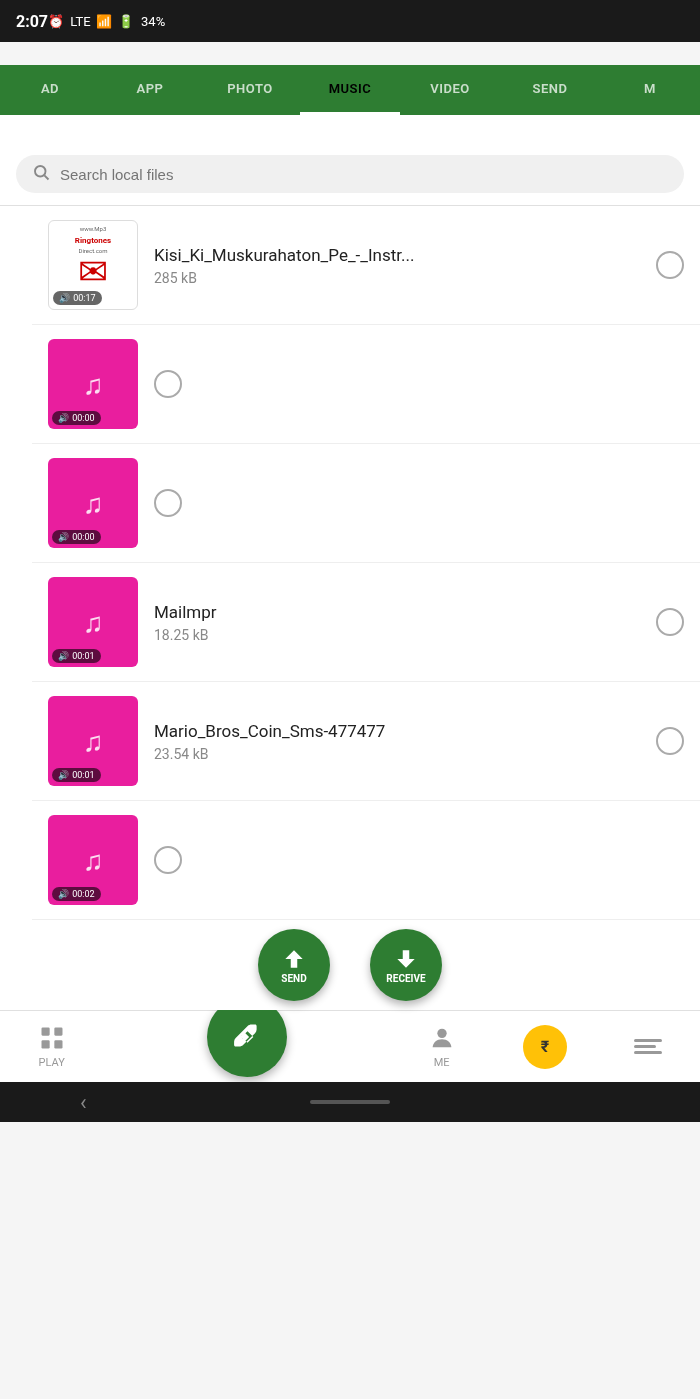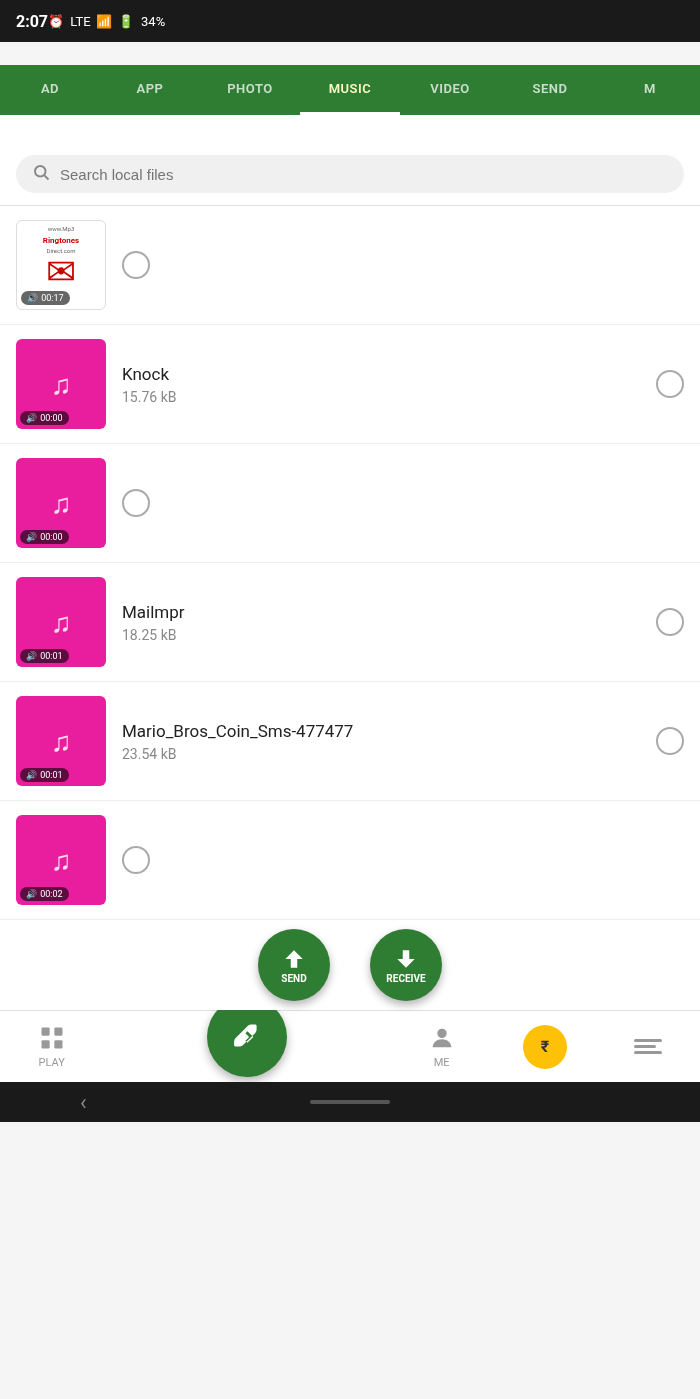--- a/index.html
+++ b/index.html
@@ -46,21 +46,21 @@
       justify-content: center;
       color: rgba(255,255,255,0.75);
       font-size: 13px;
       font-weight: 600;
       letter-spacing: 0.5px;
       cursor: pointer;
       border-bottom: 3px solid transparent;
       position: relative;
     }
     .nav-tab.active {
-      color: #fef9c3;
+      color: #000000;
       border-bottom: 3px solid #fff;
     }
 
     
     .search-bar {
       background: #fff;
       padding: 12px 16px;
       border-bottom: 1px solid #e0e0e0;
     }
     .search-input-wrap {
@@ -81,20 +81,21 @@
       border: none;
       outline: none;
       font-size: 15px;
       color: #888;
       width: 100%;
     }
 
     
     .file-list {
       background: #fff;
+      padding-left: 32px;
     }
     .file-item {
       display: flex;
       align-items: center;
       padding: 14px 16px;
       border-bottom: 1px solid #eeeeee;
       gap: 16px;
     }
     .thumb {
       width: 90px;
@@ -332,34 +333,34 @@
         <div style="font-size:6px; color:#666;">www.Mp3</div>
         <div style="font-size:8px; font-weight:bold; color:#c00; margin-top:2px;">Ringtones</div>
         <div style="font-size:6px; color:#666;">Direct.com</div>
       </div>
       <div class="ringtone-envelope" style="color:#c00; margin-top: 14px;">✉</div>
       <div class="thumb-badge">
         <span>🔊</span>
           <span>00:17</span>
       </div>
     </div>
+    <div class="file-info">
+      <div class="file-name">Kisi_Ki_Muskurahaton_Pe_-_Instr...</div>
+      <div class="file-size">285 kB</div>
+    </div>
     <div class="radio-btn"></div>
   </div>
 
   <div class="file-item">
     <div class="thumb thumb-pink">
       <span class="music-note-icon">♫</span>
       <div class="thumb-badge">
         <span>🔊</span>
           <span>00:00</span>
       </div>
-    </div>
-    <div class="file-info">
-      <div class="file-name">Knock</div>
-      <div class="file-size">15.76 kB</div>
     </div>
     <div class="radio-btn"></div>
   </div>
 
   <div class="file-item">
     <div class="thumb thumb-pink">
       <span class="music-note-icon">♫</span>
       <div class="thumb-badge">
         <span>🔊</span>
           <span>00:00</span>

